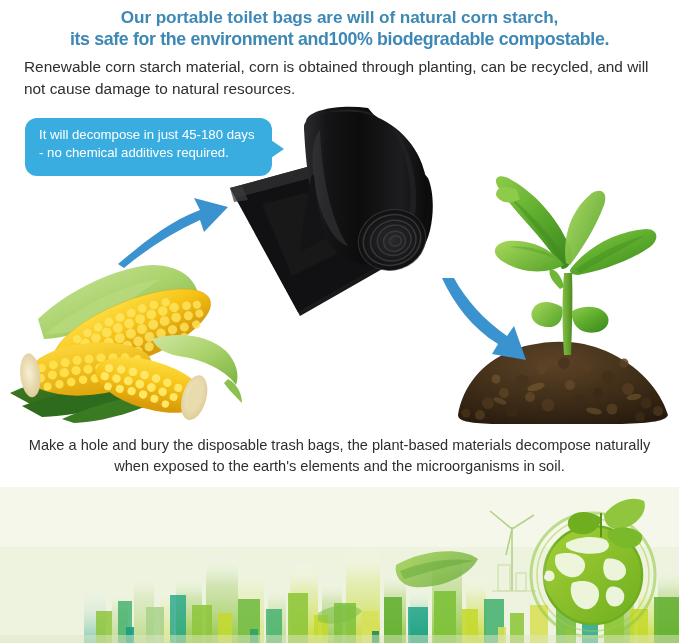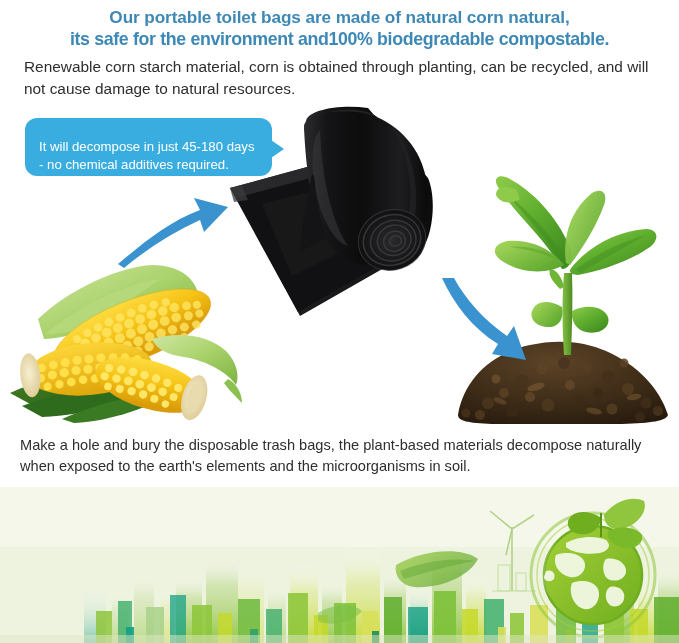--- a/index.html
+++ b/index.html
@@ -34,21 +34,21 @@
     line-height: 1.42;
   }
 
   
   .bubble {
     position: absolute; left: 25px; top: 118px; width: 247px; height: 58px;
     background: #3aadE0;
     background: #3aade0;
     border-radius: 12px;
     box-sizing: border-box;
-    padding: 20px 12px 8px 14px;
+    padding: 8px 12px 8px 14px;
     color: #ffffff;
     font-size: 13.2px;
     line-height: 1.33;
   }
   .bubble-tail {
     position: absolute; left: 271px; top: 140px;
     width: 0; height: 0;
     border-top: 9px solid transparent;
     border-bottom: 9px solid transparent;
     border-left: 13px solid #3aade0;
@@ -65,40 +65,40 @@
   
   #corn-photo { left: 2px; top: 243px; width: 244px; height: 180px; }
   
   #bag-photo { left: 222px; top: 100px; width: 232px; height: 243px; }
   
   #plant-photo { left: 452px; top: 165px; width: 225px; height: 263px; }
 
   
   .caption {
     position: absolute; left: 20px; top: 435px; width: 639px;
-    text-align: left;
+    text-align: center;
     color: #2e2e2e;
     font-size: 14.6px;
     line-height: 1.45;
   }
 
   
   .banner {
     position: absolute; left: 0; top: 487px; width: 679px; height: 156px;
     overflow: hidden;
     background: linear-gradient(180deg, #f1f5e4 0%, #eef3e0 45%, #eaf0d8 100%);
   }
 </style>
 </head>
 <body>
 
 <div id="page">
 
   <div class="headline">
-    <span class="l1">Our portable toilet bags are made of natural corn natural,</span>
+    <span class="l1">Our portable toilet bags are will of natural corn starch,</span>
     <span class="l2">its safe for the environment and100% biodegradable compostable.</span>
   </div>
 
   <div class="subpara">Renewable corn starch material, corn is obtained through planting, can be recycled, and will not cause damage to natural resources.</div>
 
   <svg class="photo" id="corn-photo" viewBox="0 0 244 180">
     <defs>
       <linearGradient id="huskG" x1="0" y1="0" x2="1" y2="1">
         <stop offset="0" stop-color="#cfe6a0"></stop>
           <stop offset="0.5" stop-color="#a9d26b"></stop>

